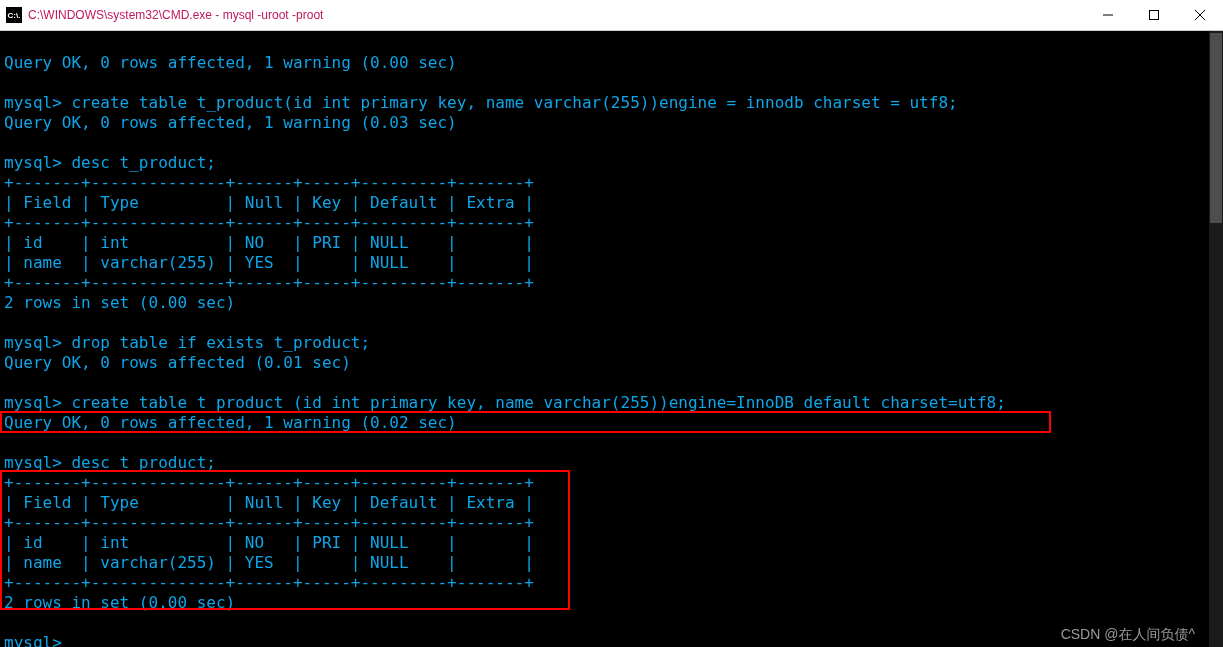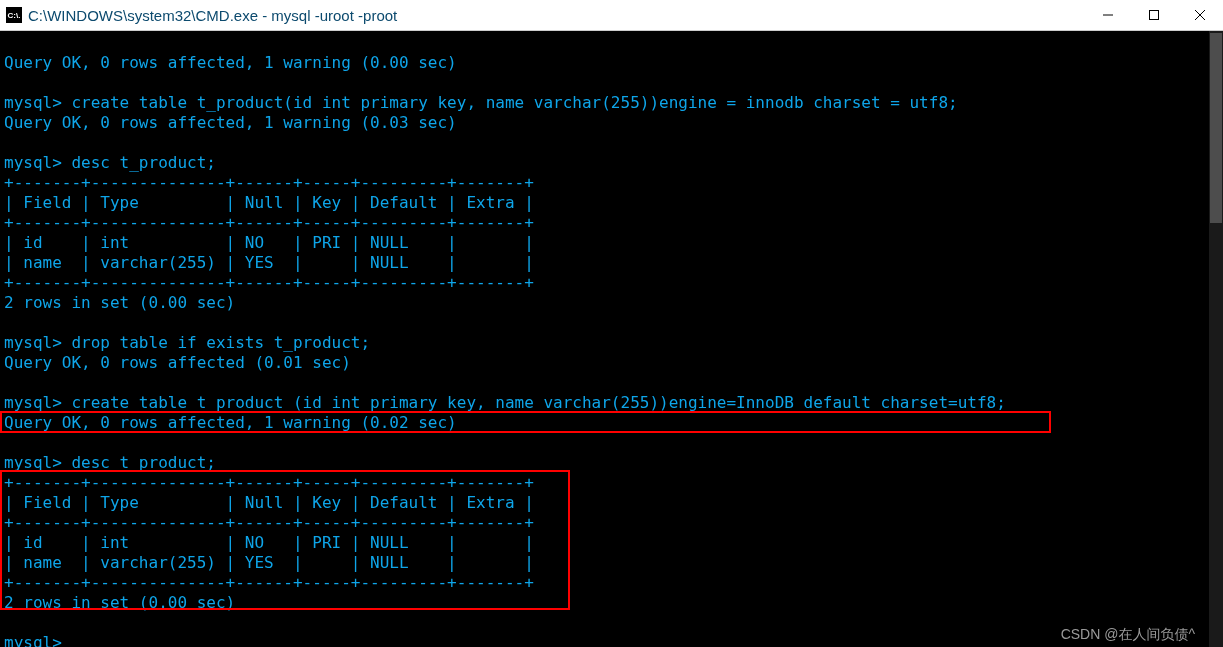--- a/index.html
+++ b/index.html
@@ -1,19 +1,19 @@
 <!DOCTYPE html>
 <html><head>
 <meta charset="utf-8">
 <style>
   html,body{margin:0;padding:0;width:1223px;height:647px;font-family:"Segoe UI",Arial,sans-serif;background:#000;overflow:hidden}
   .titlebar{height:30px;background:#fff;display:flex;align-items:center;justify-content:space-between;border-bottom:1px solid #ccc}
   .titlebar-left{display:flex;align-items:center;gap:6px;padding-left:6px}
   .title-icon{width:16px;height:16px;background:#000;display:inline-flex;align-items:center;justify-content:center;color:#fff;font-size:8px;font-weight:bold}
-  .titlebar-title{font-size:15px;color:#0c4a6e}
+  .titlebar-title{font-size:12px;color:#be185d}
   .titlebar-right{display:flex}
   .win-btn{width:46px;height:30px;display:flex;align-items:center;justify-content:center;font-size:10px;color:#000;cursor:pointer}
   .win-btn svg{width:10px;height:10px}
   .terminal-area{position:relative;width:1223px;height:617px;background:#000}
   .terminal-content{position:absolute;left:0;top:0;right:14px;bottom:0;font-family:"NSimSun","SimSun","Consolas",monospace;font-size:16px;color:#0ea5e9;white-space:pre;letter-spacing:0;line-height:20px;padding:2px 4px}
   .scrollbar-track{position:absolute;right:0;top:0;width:14px;height:100%;background:#1a1a1a}
   .scrollbar-thumb{position:absolute;right:1px;top:2px;width:12px;height:190px;background:#4d4d4d}
   .hl{position:absolute;border:2px solid #ff0000;box-sizing:border-box;pointer-events:none}
   .hl1{left:0px;top:380px;width:1051px;height:22px}
   .hl2{left:0px;top:439px;width:570px;height:140px}

